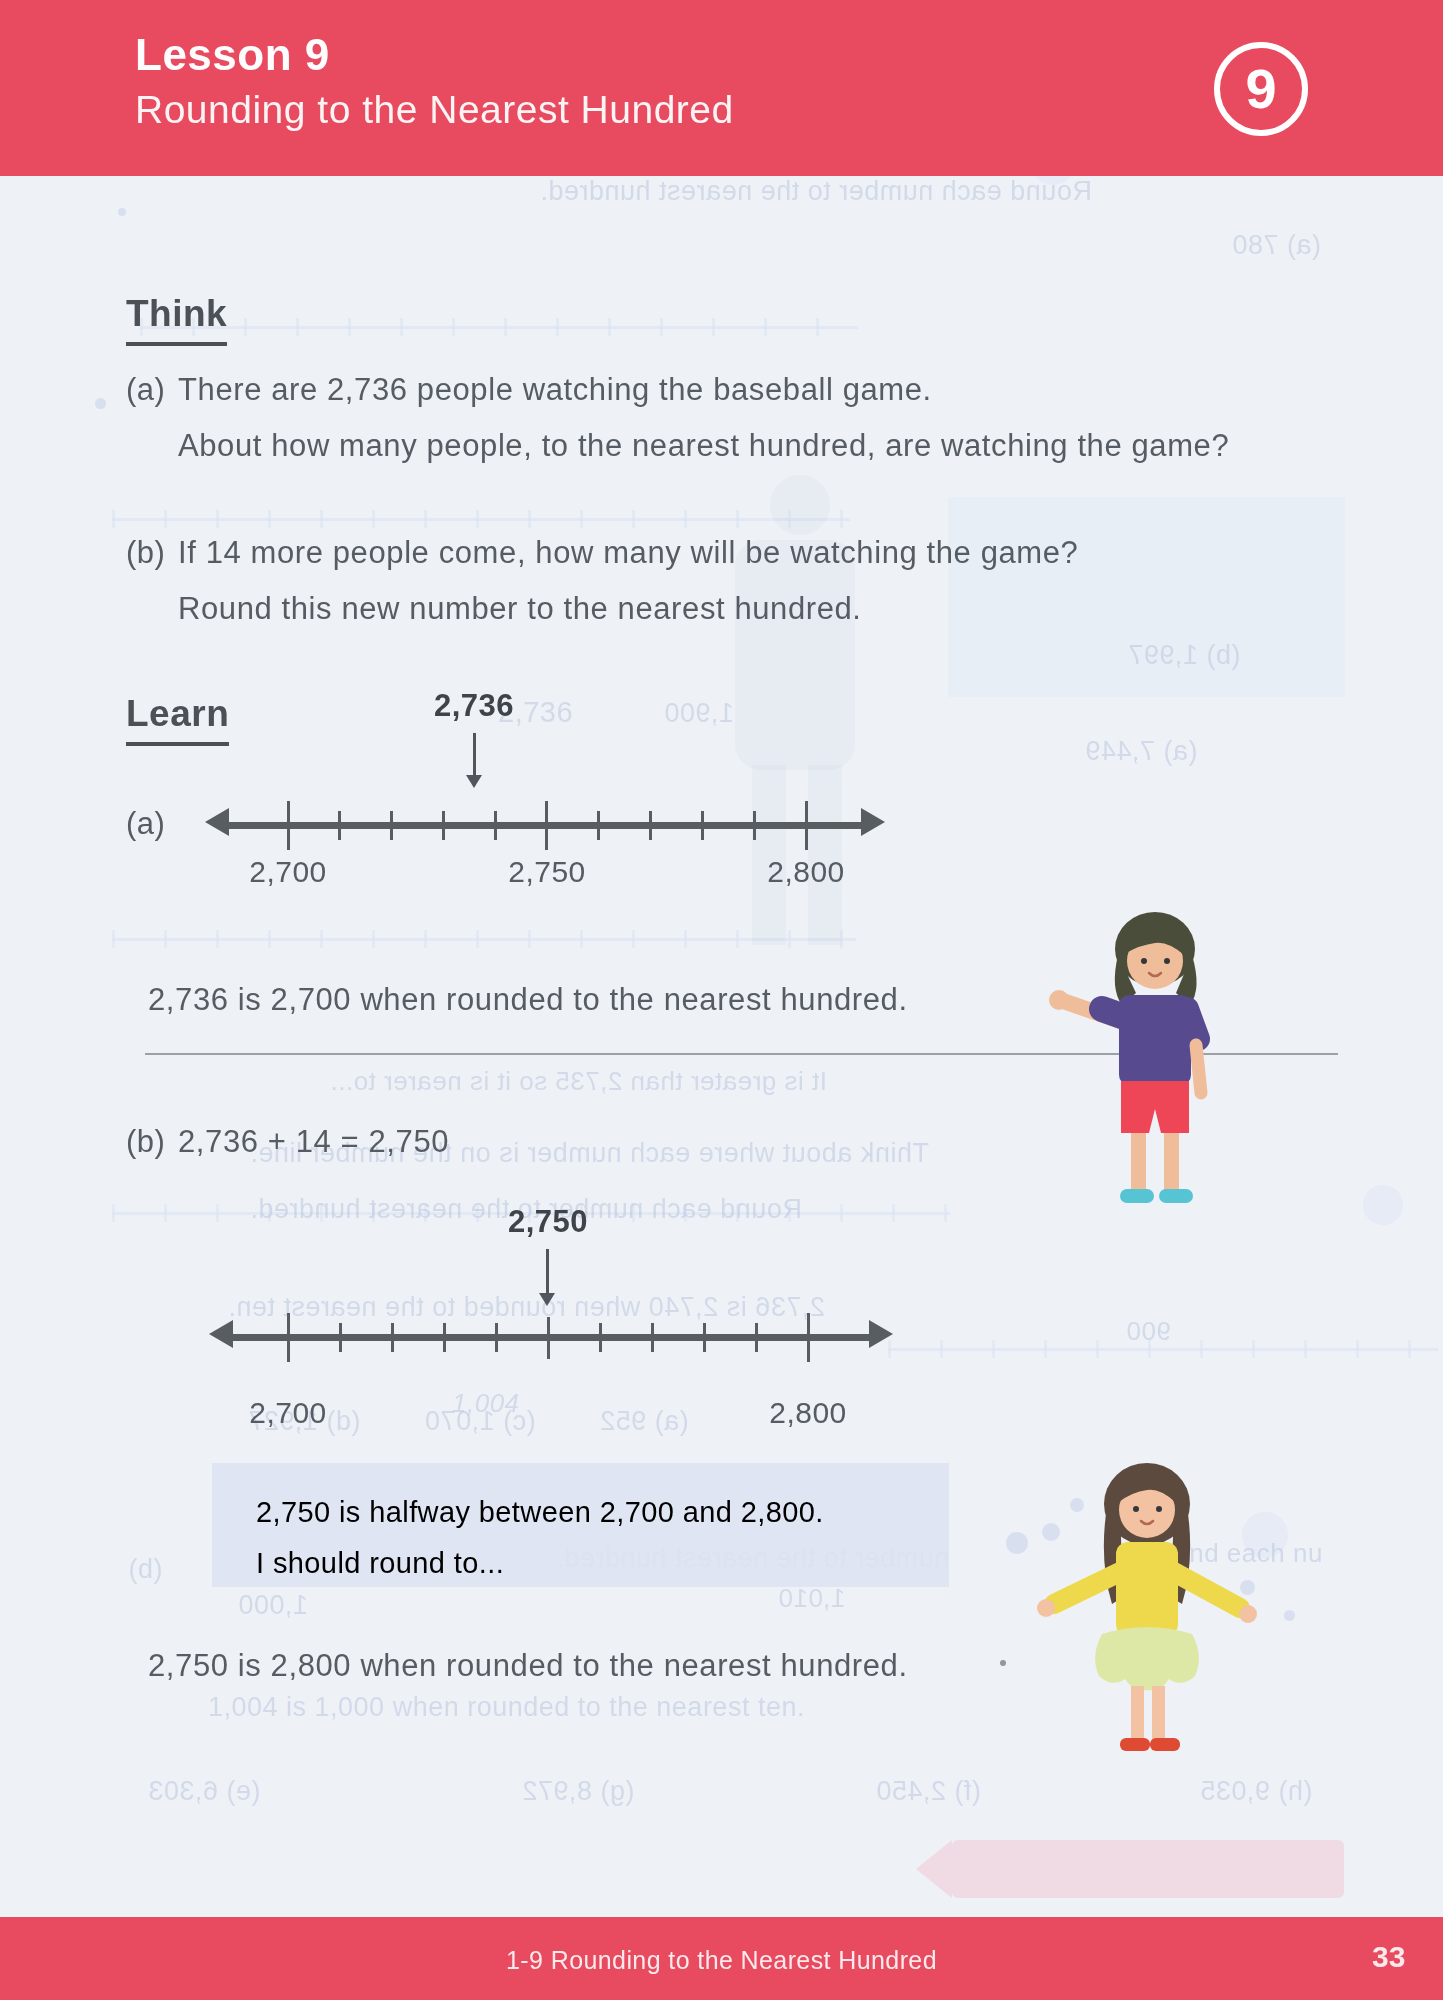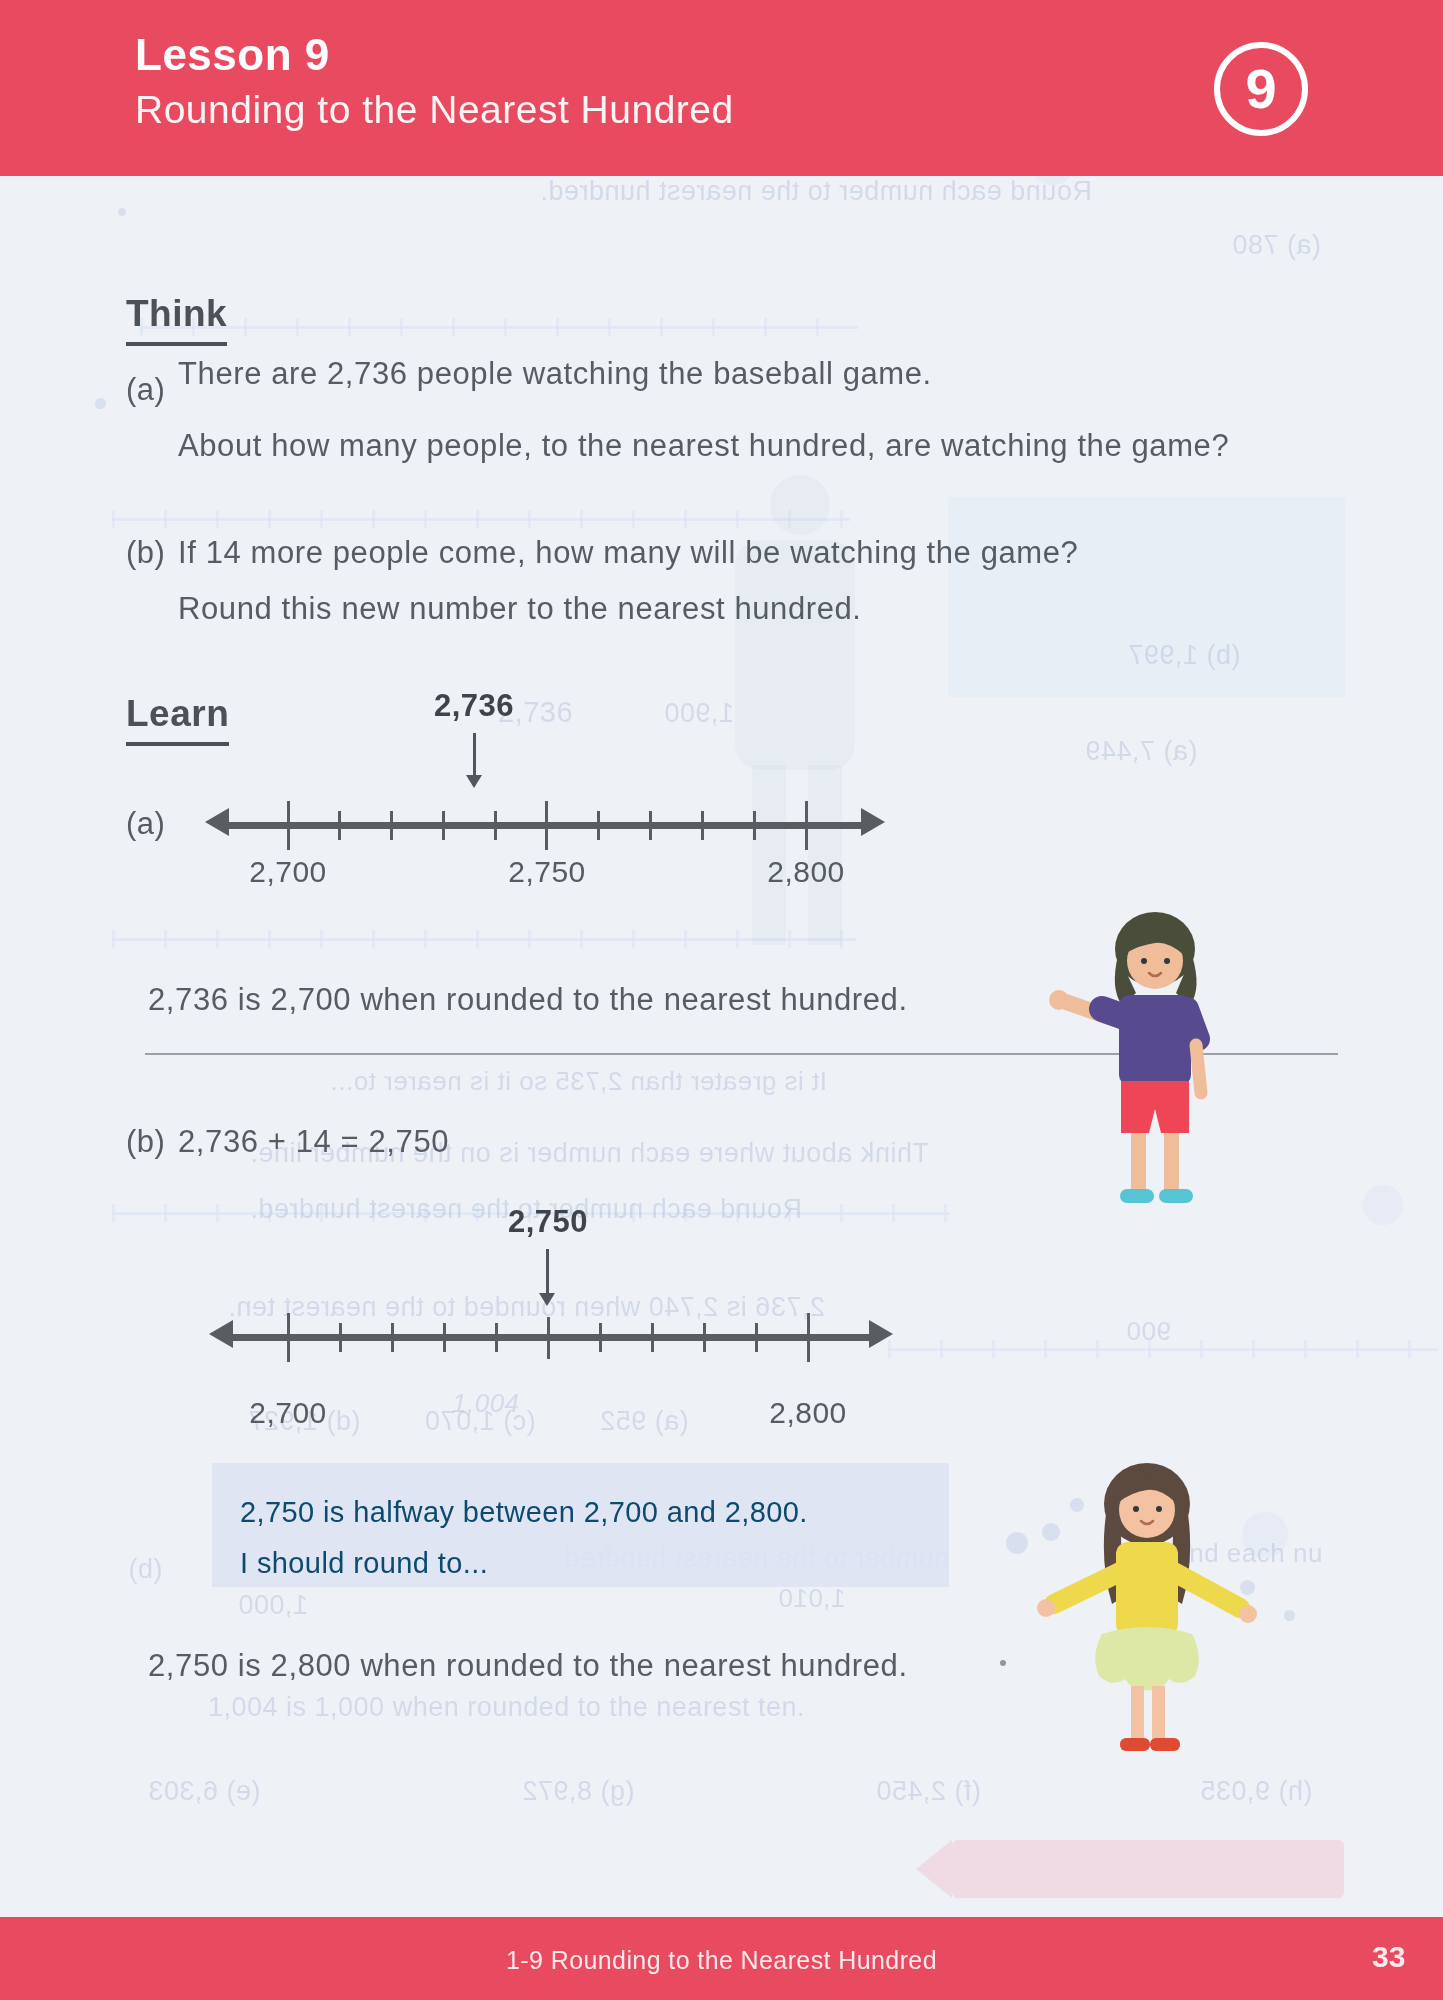--- a/index.html
+++ b/index.html
@@ -30,21 +30,21 @@
   .tick{position:absolute;width:3px;background:#585d62;top:14px;height:29px;}
   .tick.major{top:4px;height:49px;}
   .tick.mid{top:8px;height:42px;}
   .axis-label{position:absolute;width:160px;text-align:center;font-size:30px;color:#565c63;letter-spacing:.5px;}
   .stem{position:absolute;width:3px;background:#50565c;}
   .down-head{position:absolute;width:0;height:0;border-left:8px solid transparent;border-right:8px solid transparent;border-top:13px solid #50565c;}
   
   .bubble{position:absolute;left:958px;top:650px;width:357px;height:246px;background:rgba(221,227,242,.85);
           padding:22px 0 0 26px;box-sizing:border-box;font-size:28px;line-height:50px;color:#646a72;letter-spacing:.4px;}
   .callout{position:absolute;left:212px;top:1463px;width:737px;height:124px;background:rgba(221,227,242,.85);
-           padding:24px 0 0 28px;box-sizing:border-box;font-size:29px;line-height:51px;color:#0c4a6e;letter-spacing:.4px;}
+           padding:24px 0 0 44px;box-sizing:border-box;font-size:29px;line-height:51px;color:#000000;letter-spacing:.4px;}
   .divider{position:absolute;left:145px;top:1053px;width:1193px;height:2px;background:#9aa1a7;}
   
   .ghost-layer{position:absolute;inset:0;z-index:1;}
   .content-layer{position:absolute;inset:0;z-index:2;}
   .ghost-text{position:absolute;color:#b7c4de;opacity:.5;filter:blur(.4px);white-space:pre;letter-spacing:.5px;}
   .ghost-text.mir{transform:scaleX(-1);}
   .gline{position:absolute;height:3px;background:#dbe4f2;opacity:.65;}
   .gticks{position:absolute;height:18px;opacity:.55;
           background:repeating-linear-gradient(90deg,#dbe4f2 0 3px,transparent 3px 52px);}
   .gstrip{position:absolute;left:948px;top:497px;width:397px;height:200px;background:#e6ecf5;opacity:.7;}
@@ -127,21 +127,21 @@
   <div class="content-layer">
 
     <div class="band top">
       <div class="lesson-label">Lesson 9</div>
       <div class="lesson-title">Rounding to the Nearest Hundred</div>
       <div class="badge">9</div>
     </div>
 
     <div class="h-underline" style="left:126px;top:293px;">Think</div>
     <div class="q-label" style="top:372px;">(a)</div>
-    <div class="body-text" style="left:178px;top:356px;">There are 2,736 people watching the baseball game.</div>
+    <div class="body-text" style="left:178px;top:372px;">There are 2,736 people watching the baseball game.</div>
     <div class="body-text" style="left:178px;top:428px;">About how many people, to the nearest hundred, are watching the game?</div>
     <div class="q-label" style="top:535px;">(b)</div>
     <div class="body-text" style="left:178px;top:535px;">If 14 more people come, how many will be watching the game?</div>
     <div class="body-text" style="left:178px;top:591px;">Round this new number to the nearest hundred.</div>
 
     <div class="h-underline" style="left:126px;top:693px;">Learn</div>
 
     <div class="bold-num" style="left:394px;top:688px;">2,736</div>
     <div class="stem" style="left:473px;top:733px;height:42px;"></div>
     <div class="down-head" style="left:466px;top:775px;"></div>

